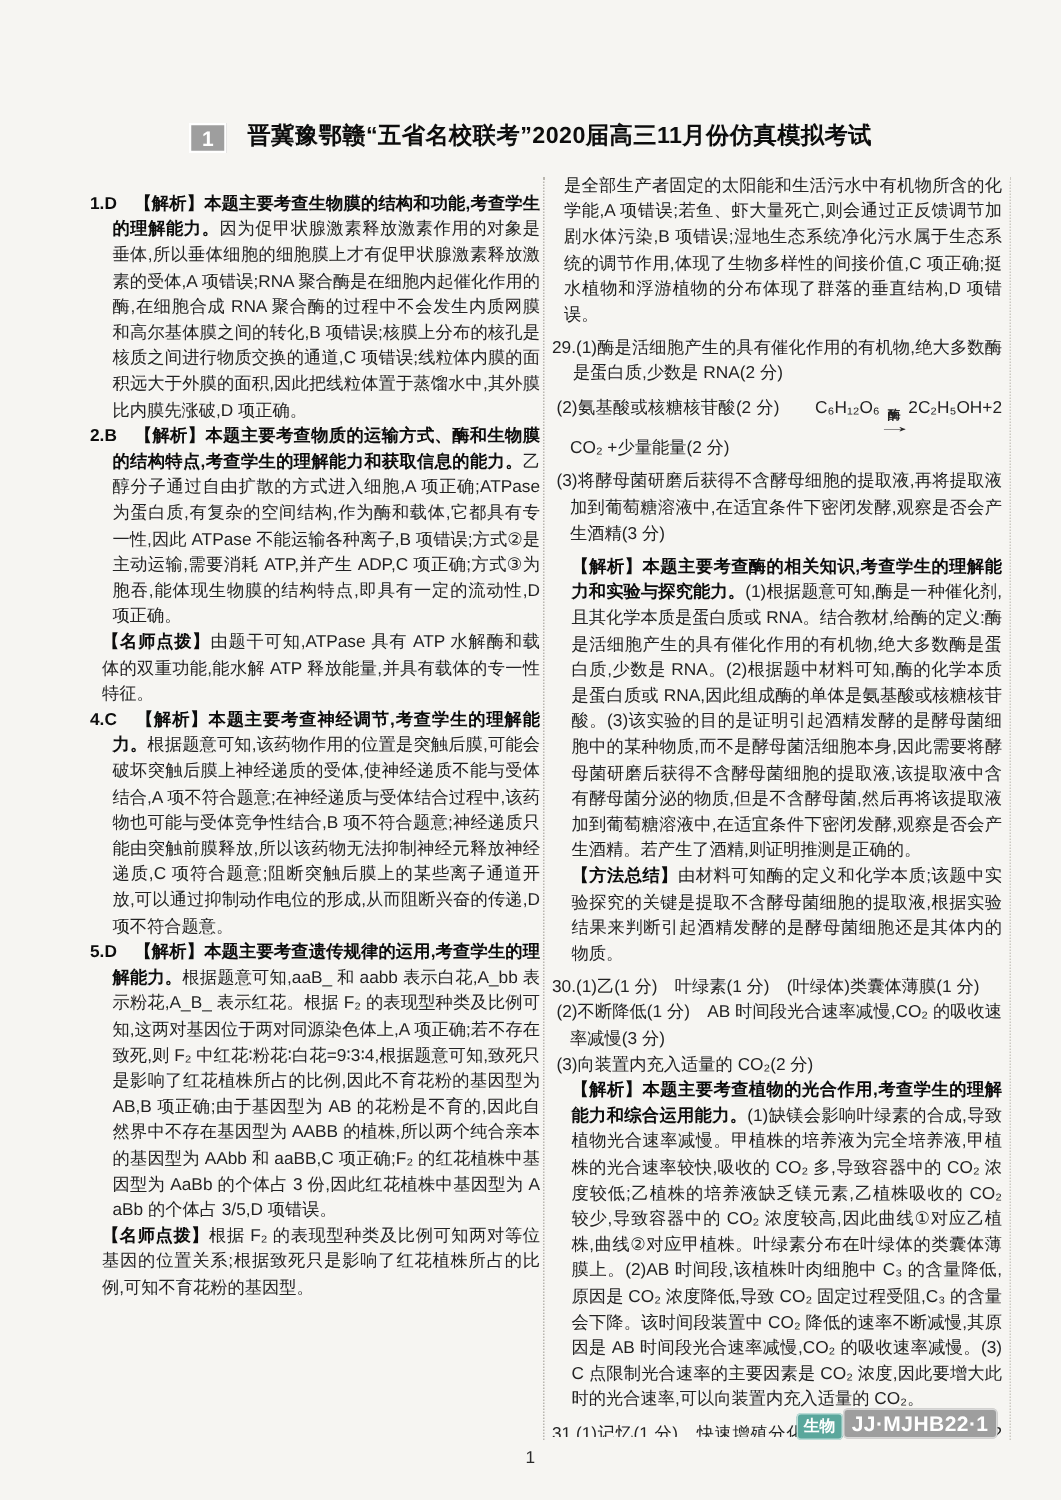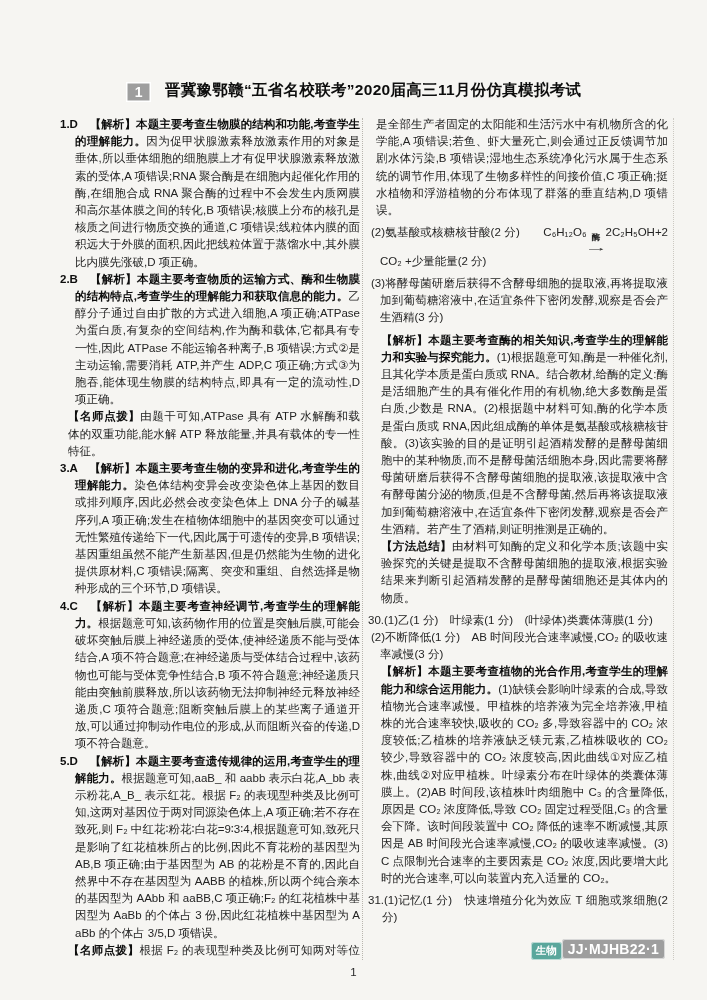--- a/index.html
+++ b/index.html
@@ -19,21 +19,21 @@
     display:inline-block;background:var(--badge-gray);color:#fff;
     font-weight:bold;font-size:14px;line-height:18px;padding:1px 9px;
     box-shadow:inset 0 0 0 1.5px #fff;vertical-align:-2px;margin-right:9px;
   }
   .title{font-size:15.5px;font-weight:bold;color:var(--ink-bold);letter-spacing:0.3px;}
   
   .col{
     position:absolute;top:116px;width:300px;height:842px;overflow:hidden;
     font-size:11.5px;line-height:17.2px;text-align:justify;word-break:break-all;
   }
-  #colL{left:60px;} #colR{left:368px;}
+  #colL{left:60px;margin-top:12px;} #colR{left:368px;}
   .divider{position:absolute;left:362px;top:118px;height:842px;border-left:1px dotted var(--rule);}
   .trim{position:absolute;left:673px;top:118px;height:842px;border-left:1px dotted #ccc9c2;}
   
   .para{margin:0;}
   .b{font-weight:bold;color:var(--ink-bold);}
   .q{padding-left:15px;text-indent:-15px;}
   .q29{padding-left:14px;text-indent:-14px;}
   .note{margin-left:8px;}
   .note2{margin-left:13px;}
   .sub{margin-left:3px;padding-left:9px;text-indent:-9px;}
@@ -64,36 +64,37 @@
     <span class="title">晋冀豫鄂赣“五省名校联考”2020届高三11月份仿真模拟考试</span>
   </div>
 
   <div class="divider"></div>
   <div class="trim"></div>
 
   <div class="col" id="colL">
       <div class="para q"><span class="b">1.D　【解析】本题主要考查生物膜的结构和功能,考查学生的理解能力。</span><span>因为促甲状腺激素释放激素作用的对象是垂体,所以垂体细胞的细胞膜上才有促甲状腺激素释放激素的受体,A 项错误;RNA 聚合酶是在细胞内起催化作用的酶,在细胞合成 RNA 聚合酶的过程中不会发生内质网膜和高尔基体膜之间的转化,B 项错误;核膜上分布的核孔是核质之间进行物质交换的通道,C 项错误;线粒体内膜的面积远大于外膜的面积,因此把线粒体置于蒸馏水中,其外膜比内膜先涨破,D 项正确。</span></div>
       <div class="para q"><span class="b">2.B　【解析】本题主要考查物质的运输方式、酶和生物膜的结构特点,考查学生的理解能力和获取信息的能力。</span><span>乙醇分子通过自由扩散的方式进入细胞,A 项正确;ATPase 为蛋白质,有复杂的空间结构,作为酶和载体,它都具有专一性,因此 ATPase 不能运输各种离子,B 项错误;方式②是主动运输,需要消耗 ATP,并产生 ADP,C 项正确;方式③为胞吞,能体现生物膜的结构特点,即具有一定的流动性,D 项正确。</span></div>
       <div class="para note"><span class="b">【名师点拨】</span><span>由题干可知,ATPase 具有 ATP 水解酶和载体的双重功能,能水解 ATP 释放能量,并具有载体的专一性特征。</span></div>
-      <div class="para q"><span class="b">3.A　【解析】本题主要考查生物的变异和进化,考查学生的理解能力。</span><span>染色体结构变异会改变染色体上基因的数目或排列顺序,因此必然会改变染色体上 DNA 分子的碱基序列,A 项正确;发生在植物体细胞中的基因突变可以通过无性繁殖传递给下一代,因此属于可遗传的变异,B 项错误;基因重组虽然不能产生新基因,但是仍然能为生物的进化提供原材料,C 项错误;隔离、突变和重组、自然选择是物种形成的三个环节,D 项错误。</span></div>
       <div class="para q"><span class="b">4.C　【解析】本题主要考查神经调节,考查学生的理解能力。</span><span>根据题意可知,该药物作用的位置是突触后膜,可能会破坏突触后膜上神经递质的受体,使神经递质不能与受体结合,A 项不符合题意;在神经递质与受体结合过程中,该药物也可能与受体竞争性结合,B 项不符合题意;神经递质只能由突触前膜释放,所以该药物无法抑制神经元释放神经递质,C 项符合题意;阻断突触后膜上的某些离子通道开放,可以通过抑制动作电位的形成,从而阻断兴奋的传递,D 项不符合题意。</span></div>
       <div class="para q"><span class="b">5.D　【解析】本题主要考查遗传规律的运用,考查学生的理解能力。</span><span>根据题意可知,aaB_ 和 aabb 表示白花,A_bb 表示粉花,A_B_ 表示红花。根据 F₂ 的表现型种类及比例可知,这两对基因位于两对同源染色体上,A 项正确;若不存在致死,则 F₂ 中红花∶粉花∶白花=9∶3∶4,根据题意可知,致死只是影响了红花植株所占的比例,因此不育花粉的基因型为 AB,B 项正确;由于基因型为 AB 的花粉是不育的,因此自然界中不存在基因型为 AABB 的植株,所以两个纯合亲本的基因型为 AAbb 和 aaBB,C 项正确;F₂ 的红花植株中基因型为 AaBb 的个体占 3 份,因此红花植株中基因型为 AaBb 的个体占 3/5,D 项错误。</span></div>
       <div class="para note"><span class="b">【名师点拨】</span><span>根据 F₂ 的表现型种类及比例可知两对等位基因的位置关系;根据致死只是影响了红花植株所占的比例,可知不育花粉的基因型。</span></div>
     </div>
   <div class="col" id="colR">
       <div class="para note"><span>是全部生产者固定的太阳能和生活污水中有机物所含的化学能,A 项错误;若鱼、虾大量死亡,则会通过正反馈调节加剧水体污染,B 项错误;湿地生态系统净化污水属于生态系统的调节作用,体现了生物多样性的间接价值,C 项正确;挺水植物和浮游植物的分布体现了群落的垂直结构,D 项错误。</span></div>
+      <div class="para q29 gap"><span>29.(1)酶是活细胞产生的具有催化作用的有机物,绝大多数酶是蛋白质,少数是 RNA(2 分)</span></div>
       <div class="para sub gap"><span>(2)氨基酸或核糖核苷酸(2 分)　　C₆H₁₂O₆</span><span class="rxn">
           <span class="over">酶</span>
           <span class="ar">→</span>
         </span><span>2C₂H₅OH+2CO₂ +少量能量(2 分)</span></div>
       <div class="para sub gap"><span>(3)将酵母菌研磨后获得不含酵母细胞的提取液,再将提取液加到葡萄糖溶液中,在适宜条件下密闭发酵,观察是否会产生酒精(3 分)</span></div>
       <div class="para note2 gap"><span class="b">【解析】本题主要考查酶的相关知识,考查学生的理解能力和实验与探究能力。</span><span>(1)根据题意可知,酶是一种催化剂,且其化学本质是蛋白质或 RNA。结合教材,给酶的定义:酶是活细胞产生的具有催化作用的有机物,绝大多数酶是蛋白质,少数是 RNA。(2)根据题中材料可知,酶的化学本质是蛋白质或 RNA,因此组成酶的单体是氨基酸或核糖核苷酸。(3)该实验的目的是证明引起酒精发酵的是酵母菌细胞中的某种物质,而不是酵母菌活细胞本身,因此需要将酵母菌研磨后获得不含酵母菌细胞的提取液,该提取液中含有酵母菌分泌的物质,但是不含酵母菌,然后再将该提取液加到葡萄糖溶液中,在适宜条件下密闭发酵,观察是否会产生酒精。若产生了酒精,则证明推测是正确的。</span></div>
       <div class="para note2"><span class="b">【方法总结】</span><span>由材料可知酶的定义和化学本质;该题中实验探究的关键是提取不含酵母菌细胞的提取液,根据实验结果来判断引起酒精发酵的是酵母菌细胞还是其体内的物质。</span></div>
       <div class="para q29 gap"><span>30.(1)乙(1 分)　叶绿素(1 分)　(叶绿体)类囊体薄膜(1 分)</span></div>
       <div class="para sub"><span>(2)不断降低(1 分)　AB 时间段光合速率减慢,CO₂ 的吸收速率减慢(3 分)</span></div>
+      <div class="para sub"><span>(3)向装置内充入适量的 CO₂(2 分)</span></div>
       <div class="para note2"><span class="b">【解析】本题主要考查植物的光合作用,考查学生的理解能力和综合运用能力。</span><span>(1)缺镁会影响叶绿素的合成,导致植物光合速率减慢。甲植株的培养液为完全培养液,甲植株的光合速率较快,吸收的 CO₂ 多,导致容器中的 CO₂ 浓度较低;乙植株的培养液缺乏镁元素,乙植株吸收的 CO₂ 较少,导致容器中的 CO₂ 浓度较高,因此曲线①对应乙植株,曲线②对应甲植株。叶绿素分布在叶绿体的类囊体薄膜上。(2)AB 时间段,该植株叶肉细胞中 C₃ 的含量降低,原因是 CO₂ 浓度降低,导致 CO₂ 固定过程受阻,C₃ 的含量会下降。该时间段装置中 CO₂ 降低的速率不断减慢,其原因是 AB 时间段光合速率减慢,CO₂ 的吸收速率减慢。(3)C 点限制光合速率的主要因素是 CO₂ 浓度,因此要增大此时的光合速率,可以向装置内充入适量的 CO₂。</span></div>
       <div class="para q29 gap"><span>31.(1)记忆(1 分)　快速增殖分化为效应 T 细胞或浆细胞(2 分)</span></div>
     </div>
 
   <div class="footer-badges">
     <span class="badge-subject">生物</span><span class="badge-code">JJ·MJHB22·1</span>
   </div>
   <div class="page-num">1</div>
 
 </div>

